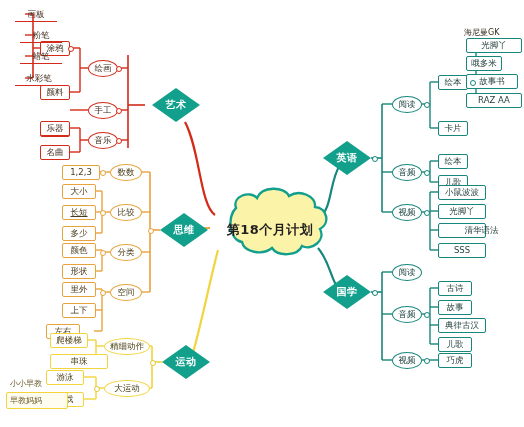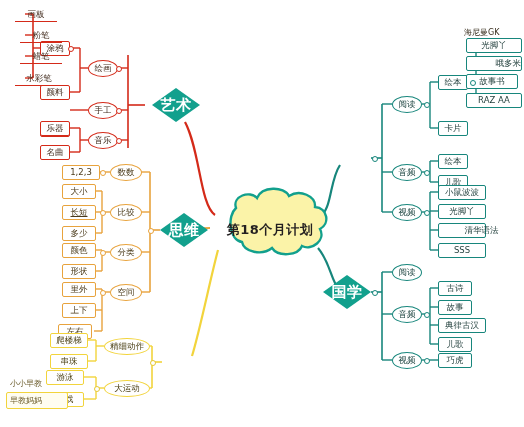--- a/index.html
+++ b/index.html
@@ -63,21 +63,21 @@
     width:48px;height:34px;
     display:flex;align-items:center;justify-content:center;
   }
   .diamond .dshape{
     position:absolute;left:0;top:0;width:48px;height:34px;
     background:#12a08d;
     clip-path:polygon(50% 0,100% 50%,50% 100%,0 50%);
   }
   .diamond .dtext{
     position:relative;z-index:2;
-    color:#ffffff;font-size:15px;font-weight:bold;
+    color:#ffffff;font-size:10px;font-weight:bold;
     letter-spacing:.5px;
   }
 
   
   #center{
     position:absolute;
     left:206px;top:200px;width:128px;height:60px;
   }
   #center .cloudtext{
     position:absolute;left:0;top:0;width:128px;height:60px;
@@ -343,58 +343,66 @@
     </div>
   <div class="node rect r-orange" style="left:62px;top:264px;width:34px;">
       <span>形状</span>
     </div>
   <div class="node rect r-orange" style="left:62px;top:282px;width:34px;">
       <span>里外</span>
     </div>
   <div class="node rect r-orange" style="left:62px;top:303px;width:34px;">
       <span>上下</span>
     </div>
-  <div class="node rect r-orange" style="left:58px;top:324px;width:34px;">
+  <div class="node rect r-orange" style="left:46px;top:324px;width:34px;">
       <span>左右</span>
     </div>
 
   <div class="dot d-orange" style="left:100px;top:170px;"></div>
   <div class="dot d-orange" style="left:100px;top:210px;"></div>
   <div class="dot d-orange" style="left:100px;top:250px;"></div>
   <div class="dot d-orange" style="left:100px;top:290px;"></div>
   <div class="dot d-orange" style="left:148px;top:228px;"></div>
 
+  <div class="diamond" style="left:162px;top:345px;">
+    <div class="dshape"></div>
+    <div class="dtext">运动</div>
+  </div>
 
   <div class="node ellipse e-yellow" style="left:104px;top:338px;width:46px;">
       <span>精细动作</span>
     </div>
   <div class="node ellipse e-yellow" style="left:104px;top:380px;width:46px;">
       <span>大运动</span>
     </div>
 
   <div class="node rect r-yellow" style="left:50px;top:333px;width:38px;">
       <span>爬楼梯</span>
     </div>
-  <div class="node rect r-yellow" style="left:50px;top:354px;width:38px;">
+  <div class="node rect r-yellow" style="left:50px;top:354px;width:58px;">
       <span>串珠</span>
     </div>
   <div class="node rect r-yellow" style="left:46px;top:370px;width:38px;">
       <span>游泳</span>
     </div>
   <div class="node rect r-yellow" style="left:46px;top:392px;width:38px;">
       <span>游戏</span>
     </div>
 
   <div class="dot d-yellow" style="left:150px;top:360px;"></div>
   <div class="dot d-yellow" style="left:94px;top:386px;"></div>
 
   <div class="wmbox" style="left:6px;top:392px;width:60px;height:15px;"></div>
   <div class="wm" style="left:10px;top:378px;">小小早教</div>
   <div class="wm" style="left:10px;top:395px;">早教妈妈</div>
 
+  <div class="diamond" style="left:323px;top:141px;">
+    <div class="dshape"></div>
+    <div class="dtext">英语</div>
+  </div>
 
   <div class="node ellipse e-teal" style="left:392px;top:96px;width:30px;">
       <span>阅读</span>
     </div>
   <div class="node ellipse e-teal" style="left:392px;top:164px;width:30px;">
       <span>音频</span>
     </div>
   <div class="node ellipse e-teal" style="left:392px;top:204px;width:30px;">
       <span>视频</span>
     </div>
@@ -421,21 +429,21 @@
       <span>清华语法</span>
     </div>
   <div class="node rect r-teal" style="left:438px;top:243px;width:48px;">
       <span>SSS</span>
     </div>
 
   <div class="plain" style="left:464px;top:27px;">海尼曼GK</div>
   <div class="node rect r-teal" style="left:466px;top:38px;width:56px;">
       <span>光脚丫</span>
     </div>
-  <div class="node rect r-teal" style="left:466px;top:56px;width:56px;justify-content:flex-end;">
+  <div class="node rect r-teal" style="left:466px;top:56px;width:36px;">
       <span>哦多米</span>
     </div>
   <div class="node rect r-teal" style="left:466px;top:74px;width:52px;">
       <span>故事书</span>
     </div>
   <div class="node rect r-teal" style="left:466px;top:93px;width:56px;">
       <span>RAZ AA</span>
     </div>
 
   <div class="dot d-teal" style="left:424px;top:102px;"></div>

